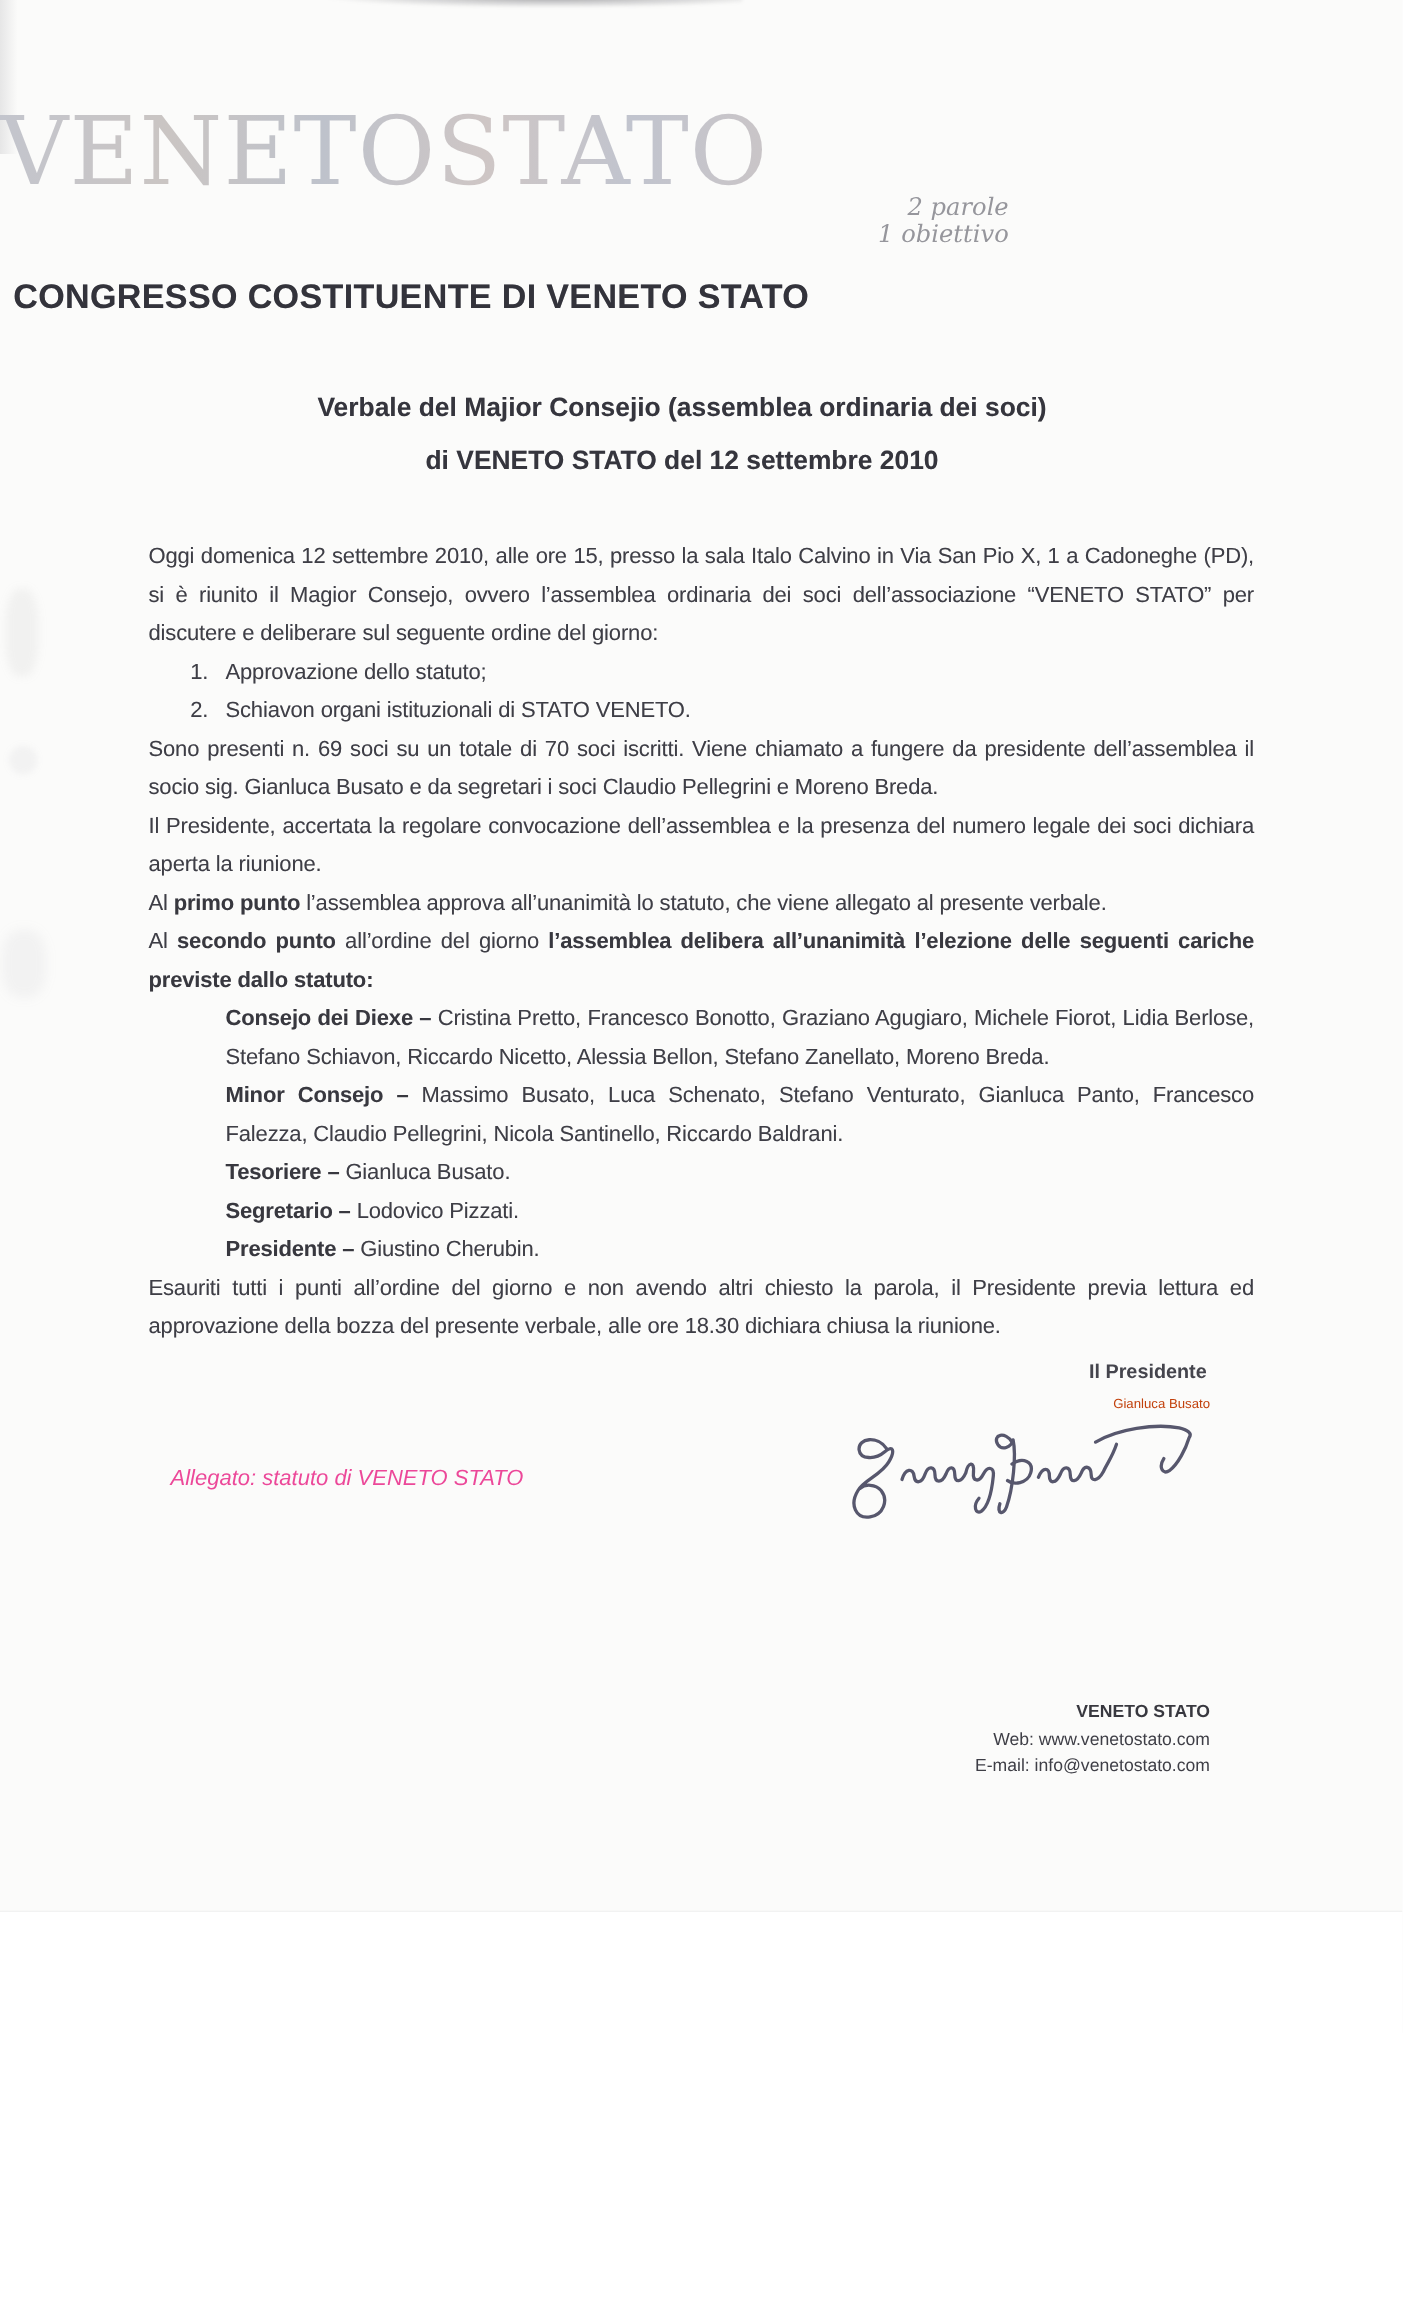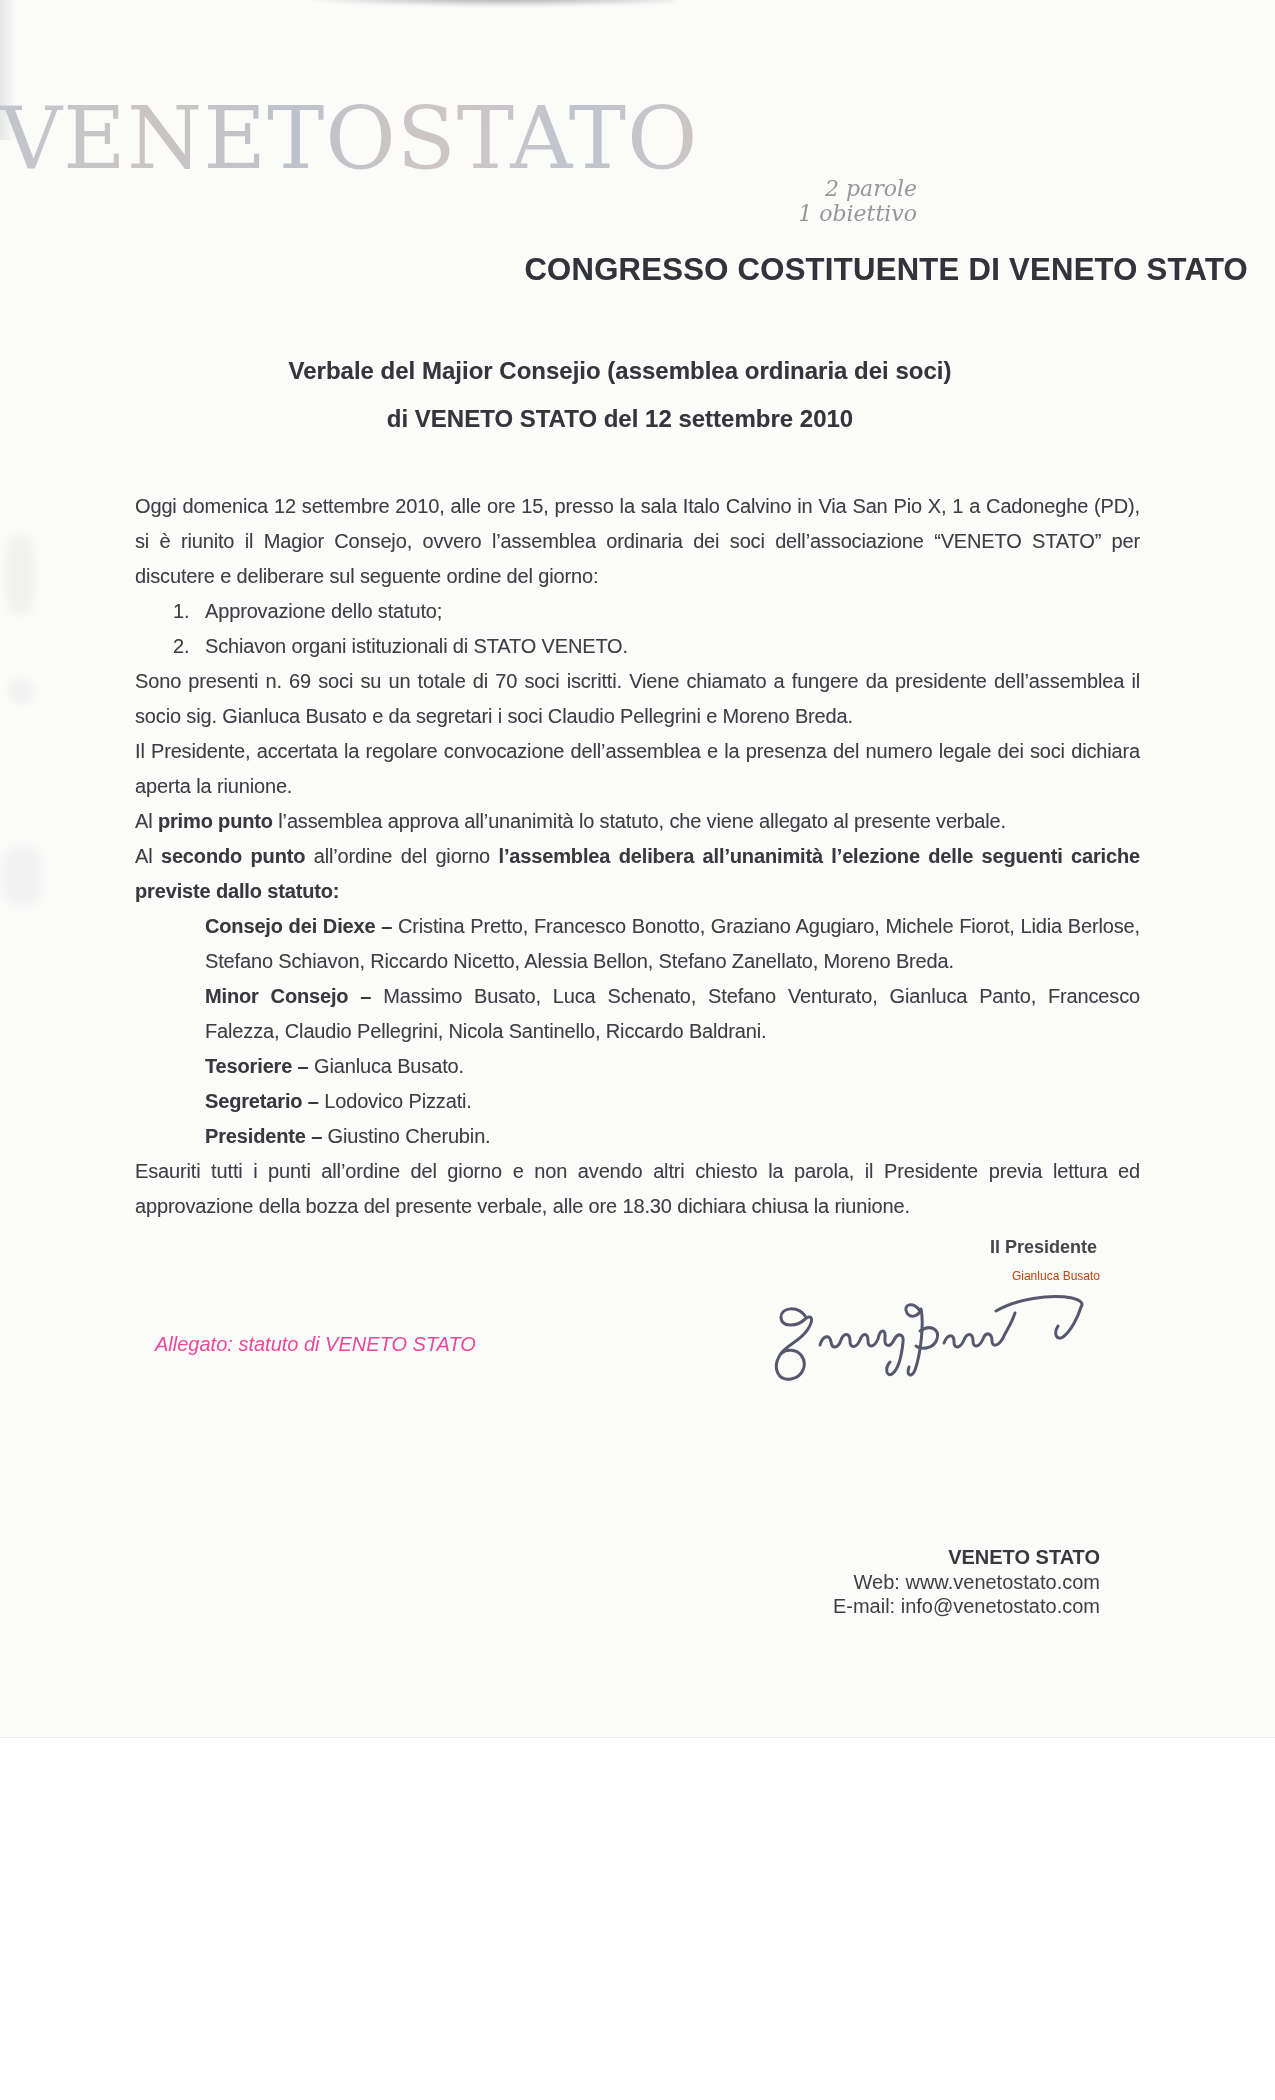--- a/index.html
+++ b/index.html
@@ -40,21 +40,21 @@
     -webkit-background-clip:text;background-clip:text;
     color:transparent;-webkit-text-fill-color:transparent;
   }
   .tagline{
     position:absolute;top:176px;right:358px;text-align:right;
     font-family:"DejaVu Serif",serif;font-style:italic;
     font-size:22px;line-height:25px;color:#96969c;
   }
 
   .doc-title{
-    position:absolute;top:252px;left:0;width:1248px;text-align:right;
+    position:absolute;top:252px;left:12px;width:1248px;text-align:left;
     font-weight:bold;font-size:31px;letter-spacing:.3px;color:#33333b;
     text-shadow:0 0 .5px rgba(51,51,59,.4);
   }
   .subtitle{
     position:absolute;top:347px;left:0;width:1240px;text-align:center;
     font-weight:bold;font-size:24px;line-height:48px;color:#35353d;
     text-shadow:0 0 .5px rgba(53,53,61,.35);
   }
 
   .body-text{
@@ -79,21 +79,21 @@
   }
   .signature{position:absolute;left:768px;top:1291px;width:320px;height:98px;}
 
   .attachment{
     position:absolute;left:155px;top:1333px;
     font-style:italic;font-size:20px;color:#ec4899;
   }
 
   .footer{
     position:absolute;top:1545px;right:175px;text-align:right;
-    font-size:20px;line-height:24.5px;color:#3e3e46;
+    font-size:16px;line-height:24.5px;color:#3e3e46;
   }
   .footer .org{font-weight:bold;color:#38383f;}
 </style>
 </head>
 <body>
 
 <div class="page">
 
   <div class="scan"></div>
   <div class="artifact art-top"></div>

